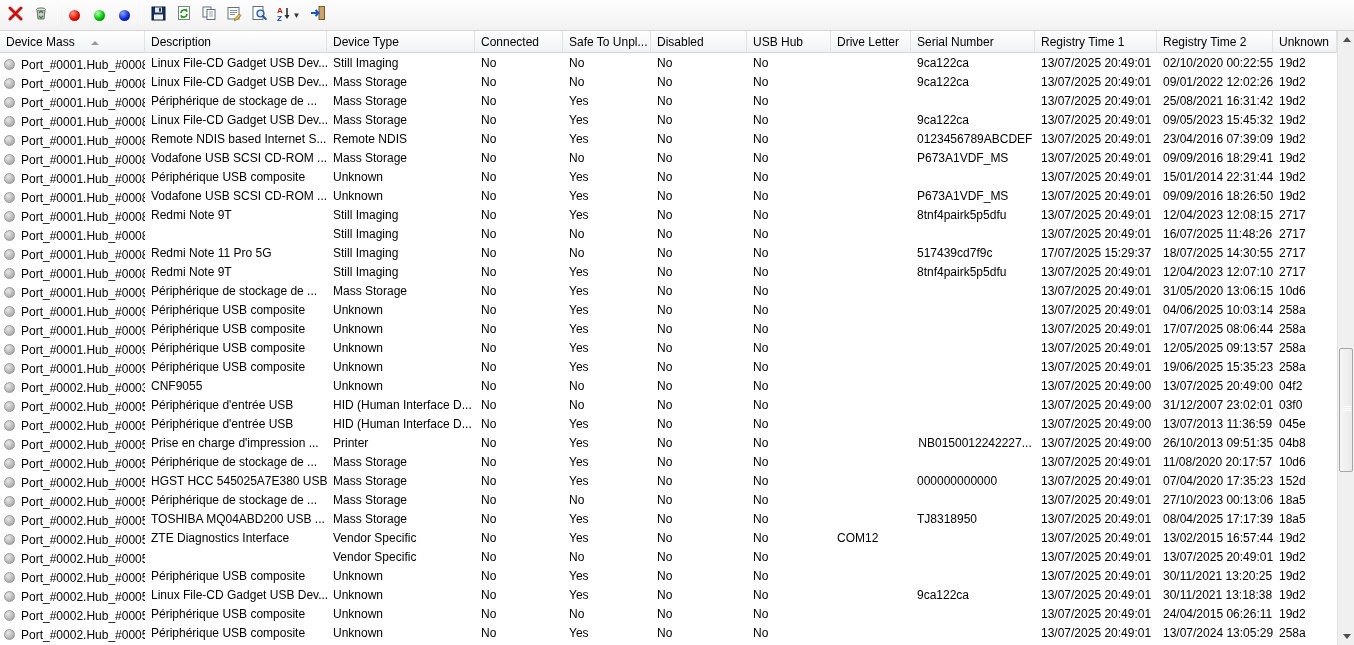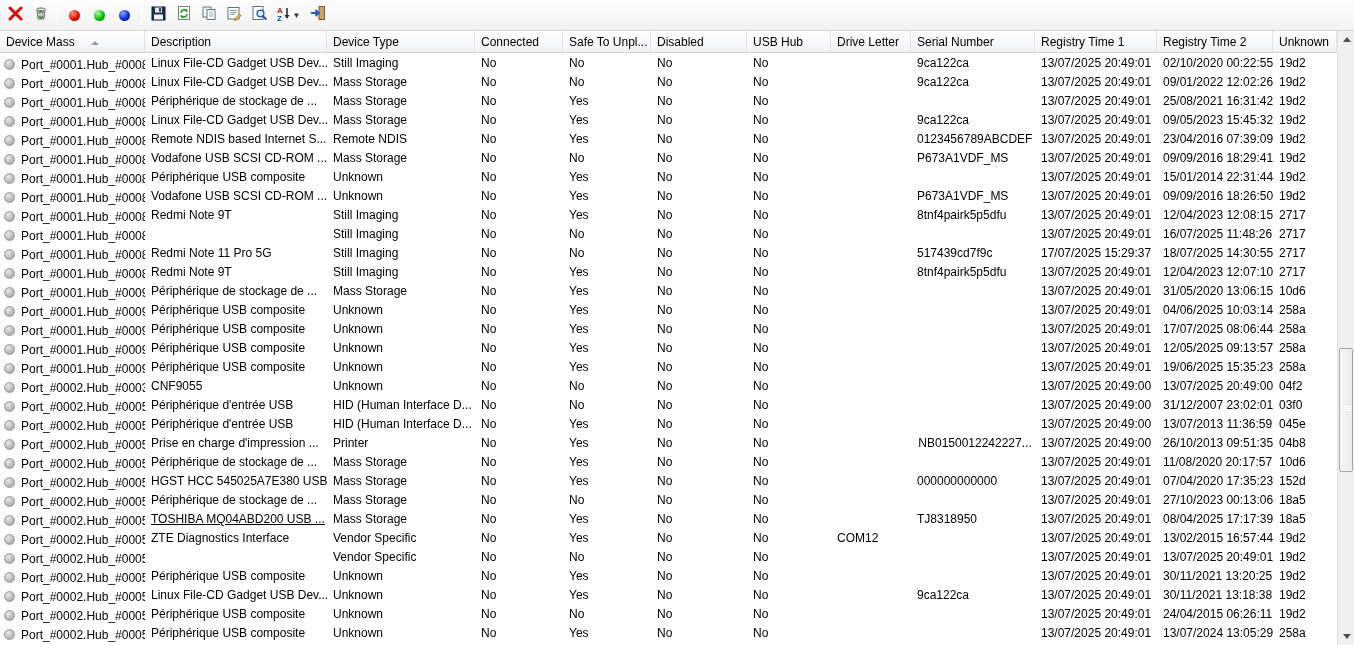--- a/index.html
+++ b/index.html
@@ -578,21 +578,21 @@
         <div class="cell" style="width: 124px;"></div>
         <div class="cell" style="width: 122px;">13/07/2025 20:49:01</div>
         <div class="cell" style="width: 116px;">27/10/2023 00:13:06</div>
         <div class="cell" style="width: 64px;">18a5</div>
       </div>
       <div class="row">
         <div class="cell first" style="width: 145px;">
           <span class="devicon"></span>
           <span>Port_#0002.Hub_#0005</span>
         </div>
-        <div class="cell" style="width: 182px; text-decoration: underline;">TOSHIBA MQ04ABD200 USB ...</div>
+        <div class="cell" style="width: 182px;">TOSHIBA MQ04ABD200 USB ...</div>
         <div class="cell" style="width: 148px;">Mass Storage</div>
         <div class="cell" style="width: 88px;">No</div>
         <div class="cell" style="width: 88px;">Yes</div>
         <div class="cell" style="width: 96px;">No</div>
         <div class="cell" style="width: 84px;">No</div>
         <div class="cell" style="width: 80px;"></div>
         <div class="cell" style="width: 124px;">TJ8318950</div>
         <div class="cell" style="width: 122px;">13/07/2025 20:49:01</div>
         <div class="cell" style="width: 116px;">08/04/2025 17:17:39</div>
         <div class="cell" style="width: 64px;">18a5</div>

